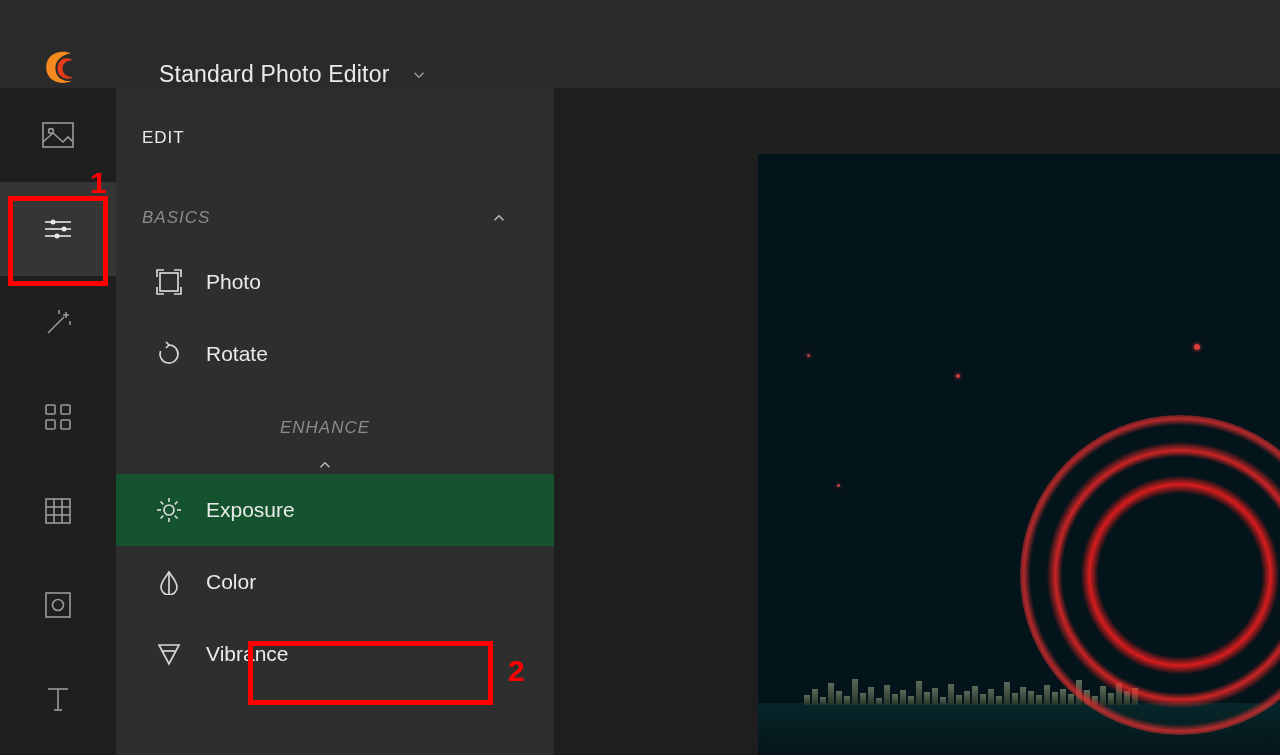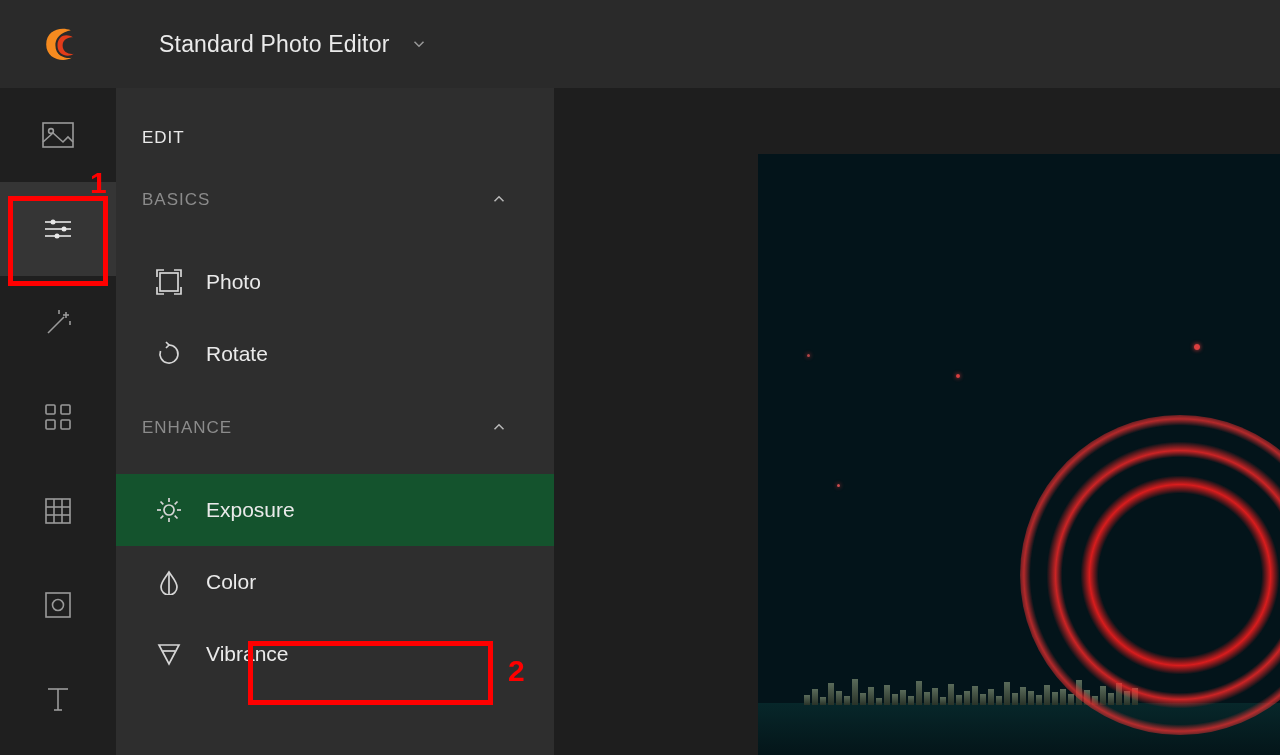--- a/index.html
+++ b/index.html
@@ -1,36 +1,36 @@
 <!DOCTYPE html>
 <html><head>
 <meta charset="utf-8">
 <style>
   html,body{margin:0;padding:0;width:1280px;height:755px;background:#161616;font-family:"Helvetica Neue",Arial,sans-serif;overflow:hidden;color:#e8e8e8;}
   *{box-sizing:border-box;}
 
   
-  .header{position:absolute;left:0;top:0;width:100%;height:88px;background:#2a2a2a;display:flex;align-items:center;}
+  .header{position:absolute;left:0;top:0;width:100%;height:88px;background:#2a2a2a;display:flex;align-items:flex-end;}
   .logo{width:41px;height:41px;margin-left:38px;}
   .title-wrap{display:flex;align-items:center;margin-left:80px;cursor:pointer;}
   .title{font-size:23px;font-weight:400;color:#eaeaea;letter-spacing:.2px;}
   .title-chev{margin-left:20px;color:#999;}
 
   
   .toolstrip{position:absolute;left:0;top:88px;width:116px;height:667px;background:#1f1f1f;display:flex;flex-direction:column;align-items:center;}
   .tool{width:116px;height:94px;display:flex;align-items:center;justify-content:center;cursor:pointer;}
   .tool.active{background:#353535;}
   .tool svg{stroke:#9a9a9a;fill:none;stroke-width:1.6;}
   .tool.active svg{stroke:#e8e8e8;}
 
   
   .panel{position:absolute;left:116px;top:88px;width:438px;height:667px;background:#2e2e2e;display:flex;flex-direction:column;padding-top:8px;}
   .panel-title{font-size:17px;font-weight:500;letter-spacing:1px;color:#eaeaea;padding:32px 0 8px 26px;}
 
-  .section-head{display:flex;align-items:flex-start;justify-content:space-between;height:56px;padding:0 46px 0 26px;cursor:pointer;margin-top:34px;}
+  .section-head{display:flex;align-items:center;justify-content:space-between;height:56px;padding:0 46px 0 26px;cursor:pointer;margin-top:34px;font-style:italic;}
   .section-head.first{margin-top:34px;}
   .section-label{font-size:17px;letter-spacing:1px;color:#8b8b8b;font-weight:400;}
   .section-chev{color:#b8b8b8;}
 
   .item{display:flex;align-items:center;height:72px;padding-left:40px;cursor:pointer;}
   .item-icon{width:50px;display:flex;justify-content:flex-start;}
   .item-icon svg{stroke:#d6d6d6;fill:none;stroke-width:1.7;}
   .item-label{font-size:21px;color:#eaeaea;font-weight:400;}
   .item.selected{background:#14532d;}
 
@@ -159,21 +159,21 @@
   <div class="item">
     <span class="item-icon">
       <svg width="26" height="26" viewBox="0 0 26 26">
           <path d="M13 4 a9 9 0 1 1 -8.5 6"></path>
           <polyline points="10 1 13 4 10 7"></polyline>
         </svg>
     </span>
     <span class="item-label">Rotate</span>
   </div>
 
-  <div class="section-head" style="margin-top:28px;">
+  <div class="section-head" style="margin-top:28px;flex-direction:column;">
     <span class="section-label">ENHANCE</span>
     <svg class="section-chev" width="18" height="18" viewBox="0 0 24 24" fill="none" stroke="currentColor" stroke-width="2">
         <polyline points="6 15 12 9 18 15"></polyline>
       </svg>
   </div>
   <div class="item selected">
     <span class="item-icon">
       <svg width="26" height="26" viewBox="0 0 26 26">
           <circle cx="13" cy="13" r="5"></circle>
           <line x1="13" y1="1" x2="13" y2="5"></line>

